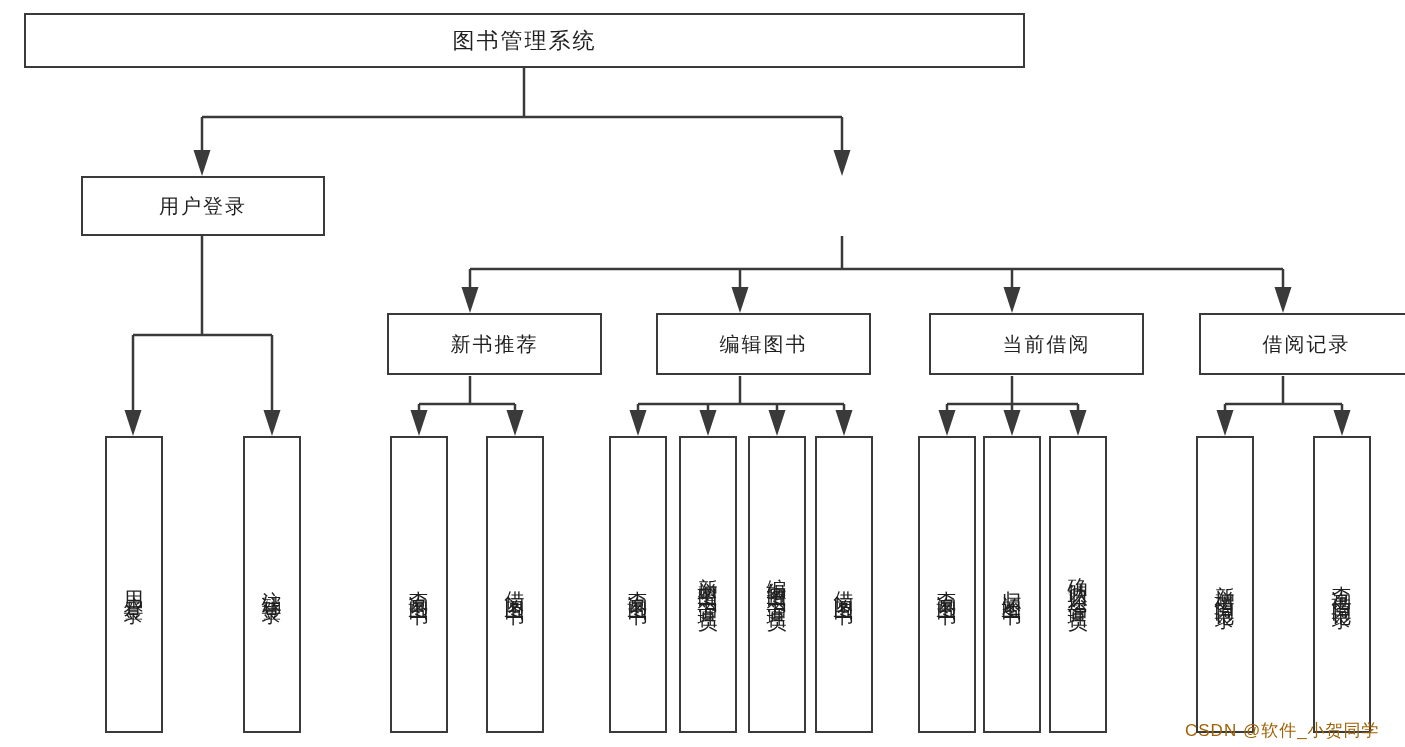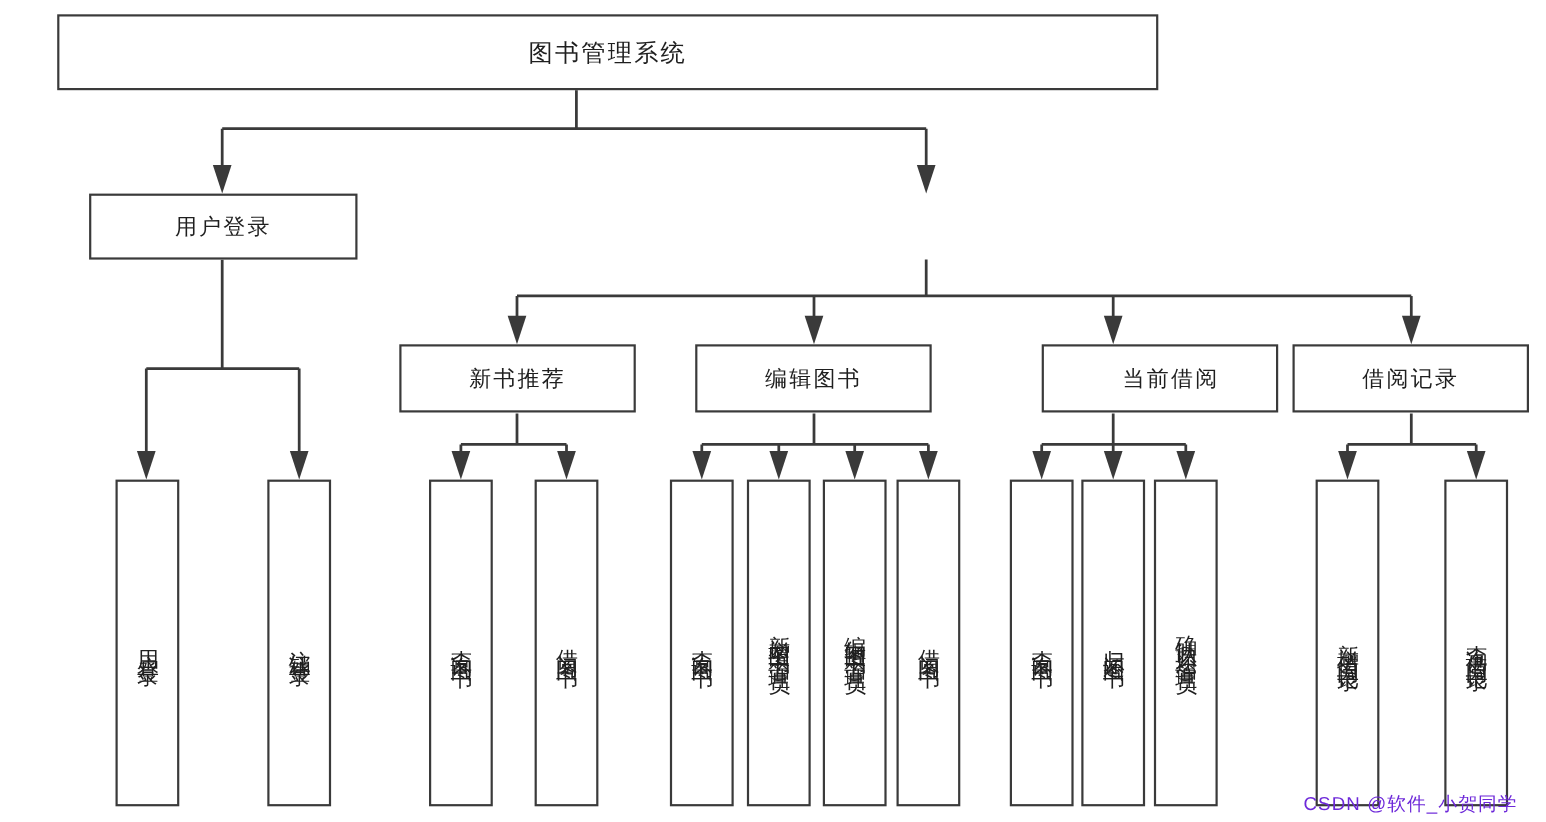--- a/index.html
+++ b/index.html
@@ -28,48 +28,48 @@
   .root-label{font-size:22px;}
   .vlabel{
     writing-mode:vertical-rl;
     text-orientation:mixed;
     font-size:20px;
     letter-spacing:5px;
     line-height:1;
     white-space:nowrap;
   }
   
-  #n-root{left:24px;top:13px;width:1001px;height:69px;margin-left:28px;}
+  #n-root{left:24px;top:13px;width:1001px;height:55px;}
   
   #n-user-login{left:81px;top:176px;width:244px;height:60px;}
   #n-book-mgmt{left:723px;top:176px;width:236px;height:60px;}
   
-  .l3{top:313px;width:215px;height:62px;}
+  .l3{top:313px;width:215px;height:62px;margin-left:24px;}
   #n-new-book-rec{left:363px;}
   #n-book-borrow{left:632px;}
-  #n-current-borrow{left:947px;padding-left:20px;}
+  #n-current-borrow{left:905px;padding-left:20px;}
   #n-borrow-records{left:1175px;}
   
   .leaf{top:436px;width:58px;height:297px;}
   #l-ul-login{left:105px;}
   #l-ul-logout{left:243px;}
   #l-nb-query{left:390px;}
   #l-nb-borrow{left:486px;}
   #l-bb-query{left:609px;}
   #l-bb-add{left:679px;}
   #l-bb-edit{left:748px;}
   #l-bb-borrow{left:815px;}
   #l-cb-query{left:918px;}
   #l-cb-return{left:983px;}
   #l-cb-confirm{left:1049px;}
   #l-br-add{left:1196px;}
   #l-br-query{left:1313px;}
   #watermark{
     position:absolute;left:1185px;top:719px;z-index:3;
-    font-size:17px;color:#6d28d9;letter-spacing:1px;white-space:nowrap;
+    font-size:17px;color:#a16207;letter-spacing:1px;white-space:nowrap;
   }
 </style>
 </head>
 <body>
 
 <div id="canvas">
 
   <svg id="connectors" width="1405" height="747" viewBox="0 0 1405 747">
     <path fill="none" stroke="#3a3a3a" stroke-width="2.5" d="
       M524 68 V117

